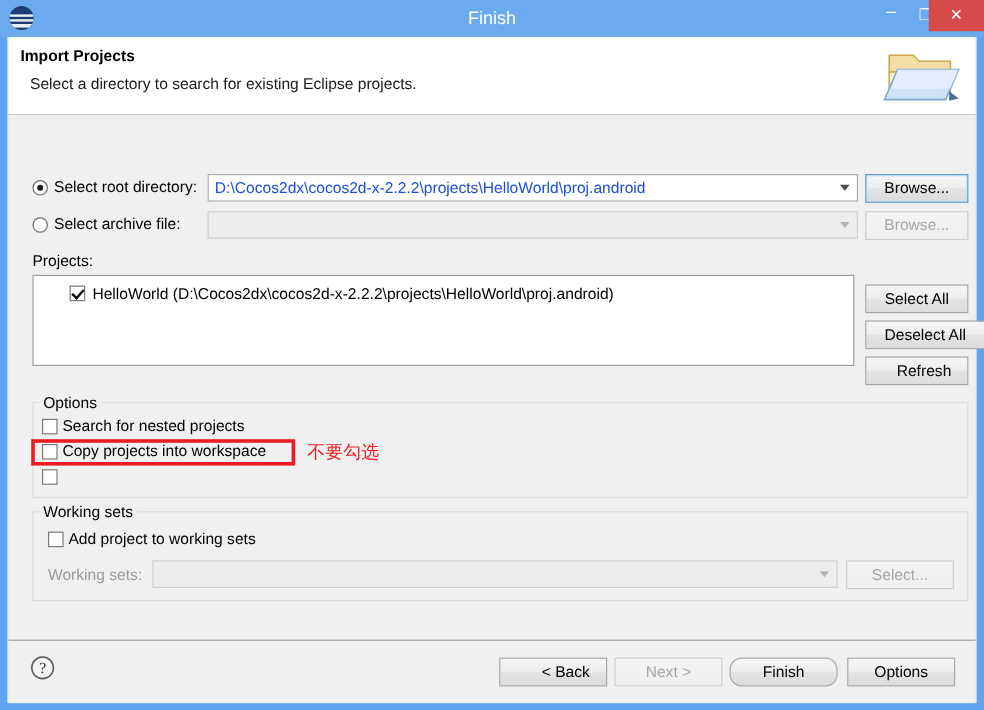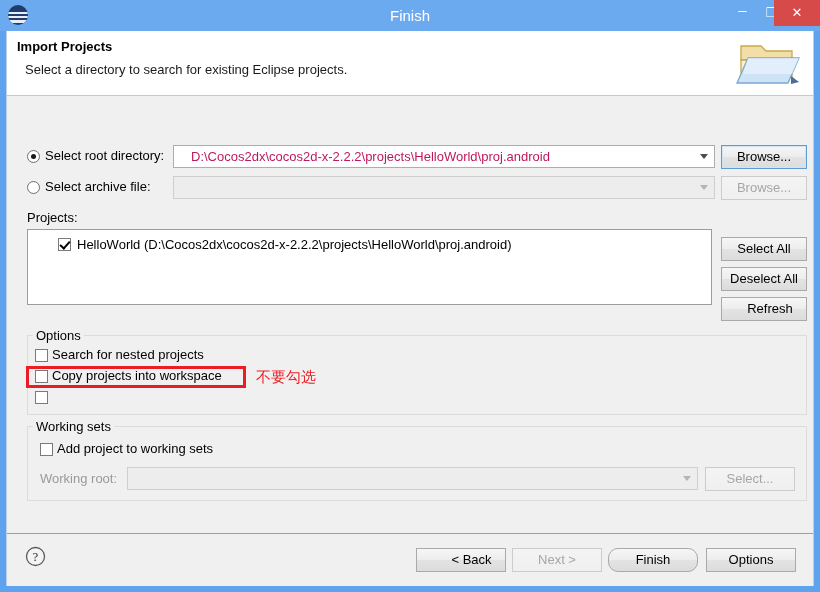--- a/index.html
+++ b/index.html
@@ -185,24 +185,24 @@
     background: #ffffff;
     border: 1px solid #ABADB3;
     height: 23px;
   }
   .combo.disabled {
     background: #EDEDED;
     border: 1px solid #CFCFCF;
   }
   .combo .val {
     position: absolute;
-    left: 17px; top: 0;
+    left: 5px; top: 0;
     line-height: 21px;
     font-size: 13px;
-    color: #be185d;
+    color: #1d4ed8;
     white-space: nowrap;
     overflow: hidden;
   }
   .combo .arrow {
     position: absolute;
     right: 6px; top: 8px;
     width: 0; height: 0;
     border-left: 4px solid transparent;
     border-right: 4px solid transparent;
     border-top: 5px solid #4a4a4a;
@@ -369,21 +369,21 @@
 
       <div class="lbl" style="left:20px; top:114px;">Projects:</div>
       <div id="projects-list" style="left:20px; top:133px; width:685px; height:76px;">
         <div class="list-row" style="top:6px;">
           <div class="cbox on"></div>
           <div class="txt">HelloWorld (D:\Cocos2dx\cocos2d-x-2.2.2\projects\HelloWorld\proj.android)</div>
         </div>
       </div>
 
       <div class="btn" style="left:714px; top:141px; width:86px;">Select All</div>
-      <div class="btn" style="left:714px; top:171px; width:86px;">Deselect All</div>
+      <div class="btn" style="left:714px; top:171px; width:100px;">Deselect All</div>
       <div class="btn" style="left:714px; top:201px; width:86px;padding-left:12px;">Refresh</div>
 
       <div class="groupbox" style="left:20px; top:239px; width:780px; height:80px;"></div>
       <div class="group-title" style="left:26px; top:232px;">Options</div>
 
       <div class="cbox" style="left:28px; top:253px;"></div>
       <div class="lbl" style="left:45px; top:251px;">Search for nested projects</div>
 
       <div class="cbox" style="left:28px; top:274px;"></div>
       <div class="lbl" style="left:45px; top:272px;">Copy projects into workspace</div>
@@ -392,21 +392,21 @@
 
       <div id="annot-box" style="left:19px; top:270px; width:220px; height:22px;"></div>
       <div id="annot-text" style="left:249px; top:272px;">不要勾选</div>
 
       <div class="groupbox" style="left:20px; top:330px; width:780px; height:75px;"></div>
       <div class="group-title" style="left:26px; top:323px;">Working sets</div>
 
       <div class="cbox" style="left:33px; top:347px;"></div>
       <div class="lbl" style="left:50px; top:345px;">Add project to working sets</div>
 
-      <div class="lbl disabled" style="left:33px; top:375px;">Working root:</div>
+      <div class="lbl disabled" style="left:33px; top:375px;">Working sets:</div>
       <div class="combo disabled" style="left:120px; top:371px; width:571px;">
         <div class="val" style="width:548px;"></div>
         <div class="arrow"></div>
       </div>
       <div class="btn disabled" style="left:698px; top:371px; width:90px;">Select...</div>
 
     </div>
 
     <div id="buttonbar">
       <svg id="help-icon" viewBox="0 0 21 21">

